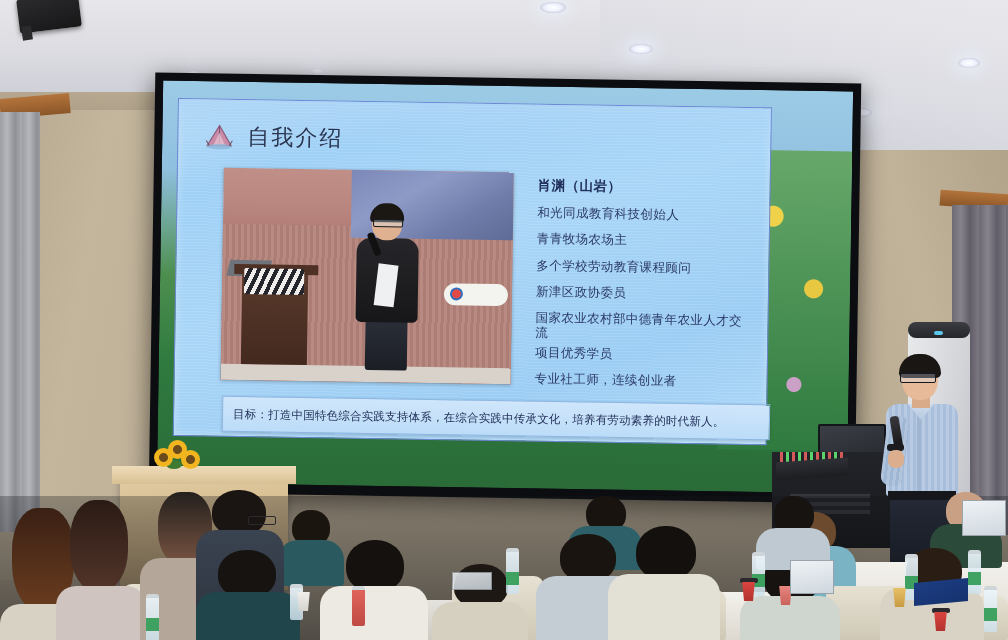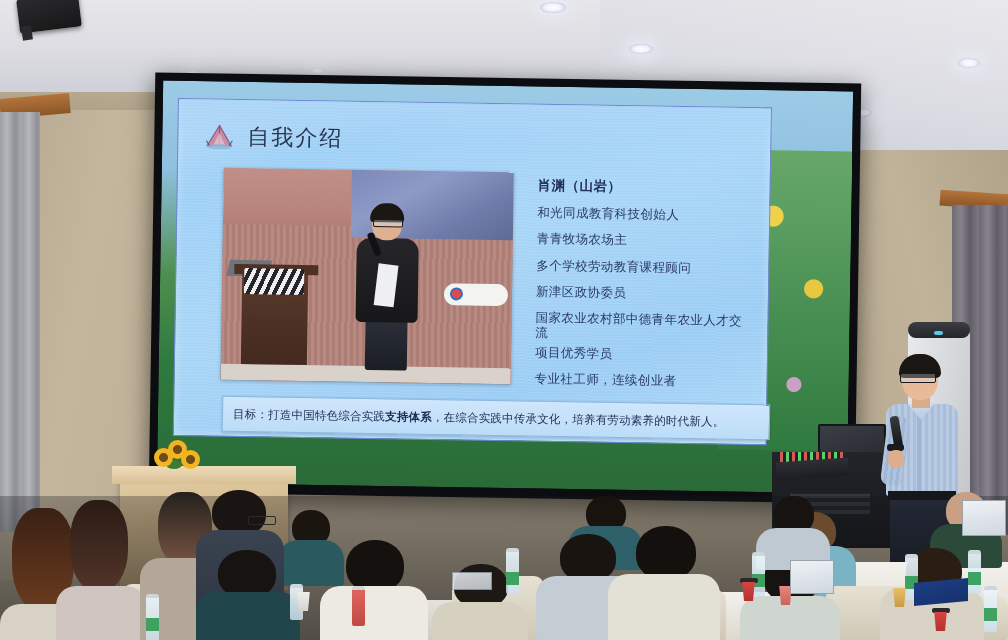--- a/index.html
+++ b/index.html
@@ -95,21 +95,21 @@
     background:radial-gradient(circle,#e24a4a 0 4px,#2f6fc0 5px 8px,#3fa45a 9px);}
 
   .bio{position:absolute;left:360px;top:72px;width:216px;}
   .bio-name{font-size:13.5px;font-weight:bold;color:#22305c;margin-bottom:11px;letter-spacing:.5px;}
   .bio-line{font-size:12.5px;color:#2b3a66;margin-bottom:11px;line-height:1.22;letter-spacing:.4px;}
 
   .goal-bar{position:absolute;left:48px;top:296px;width:546px;height:34px;
     background:linear-gradient(180deg,#cfe6fb,#bcdcf8);border:1px solid #8fb6e0;
     display:flex;align-items:center;box-shadow:0 1px 3px rgba(0,0,0,.18);}
   .goal-text{font-size:11.5px;color:#1f2c55;padding-left:10px;white-space:nowrap;letter-spacing:.2px;}
-  .goal-text b{font-weight:bold;}
+  .goal-text b{font-weight:normal;}
 
   
   .presenter{position:absolute;left:884px;top:358px;width:76px;height:210px;}
   .pr-head{position:absolute;left:18px;top:0;width:36px;height:42px;border-radius:47% 47% 45% 45%;background:#e7bb99;}
   .pr-hair{position:absolute;left:15px;top:-4px;width:42px;height:24px;border-radius:20px 20px 5px 5px;background:#1a1613;}
   .pr-glasses{position:absolute;left:16px;top:15px;width:34px;height:8px;border:1.7px solid #15181d;border-radius:2px;
     background:rgba(215,230,245,.3);}
   .pr-neck{position:absolute;left:28px;top:38px;width:18px;height:12px;background:#d9ab89;}
   .pr-shirt{position:absolute;left:2px;top:46px;width:72px;height:92px;border-radius:12px 12px 3px 3px;
     background:repeating-linear-gradient(90deg,#b9cbe2 0 3px,#a9bedb 3px 6px);}

